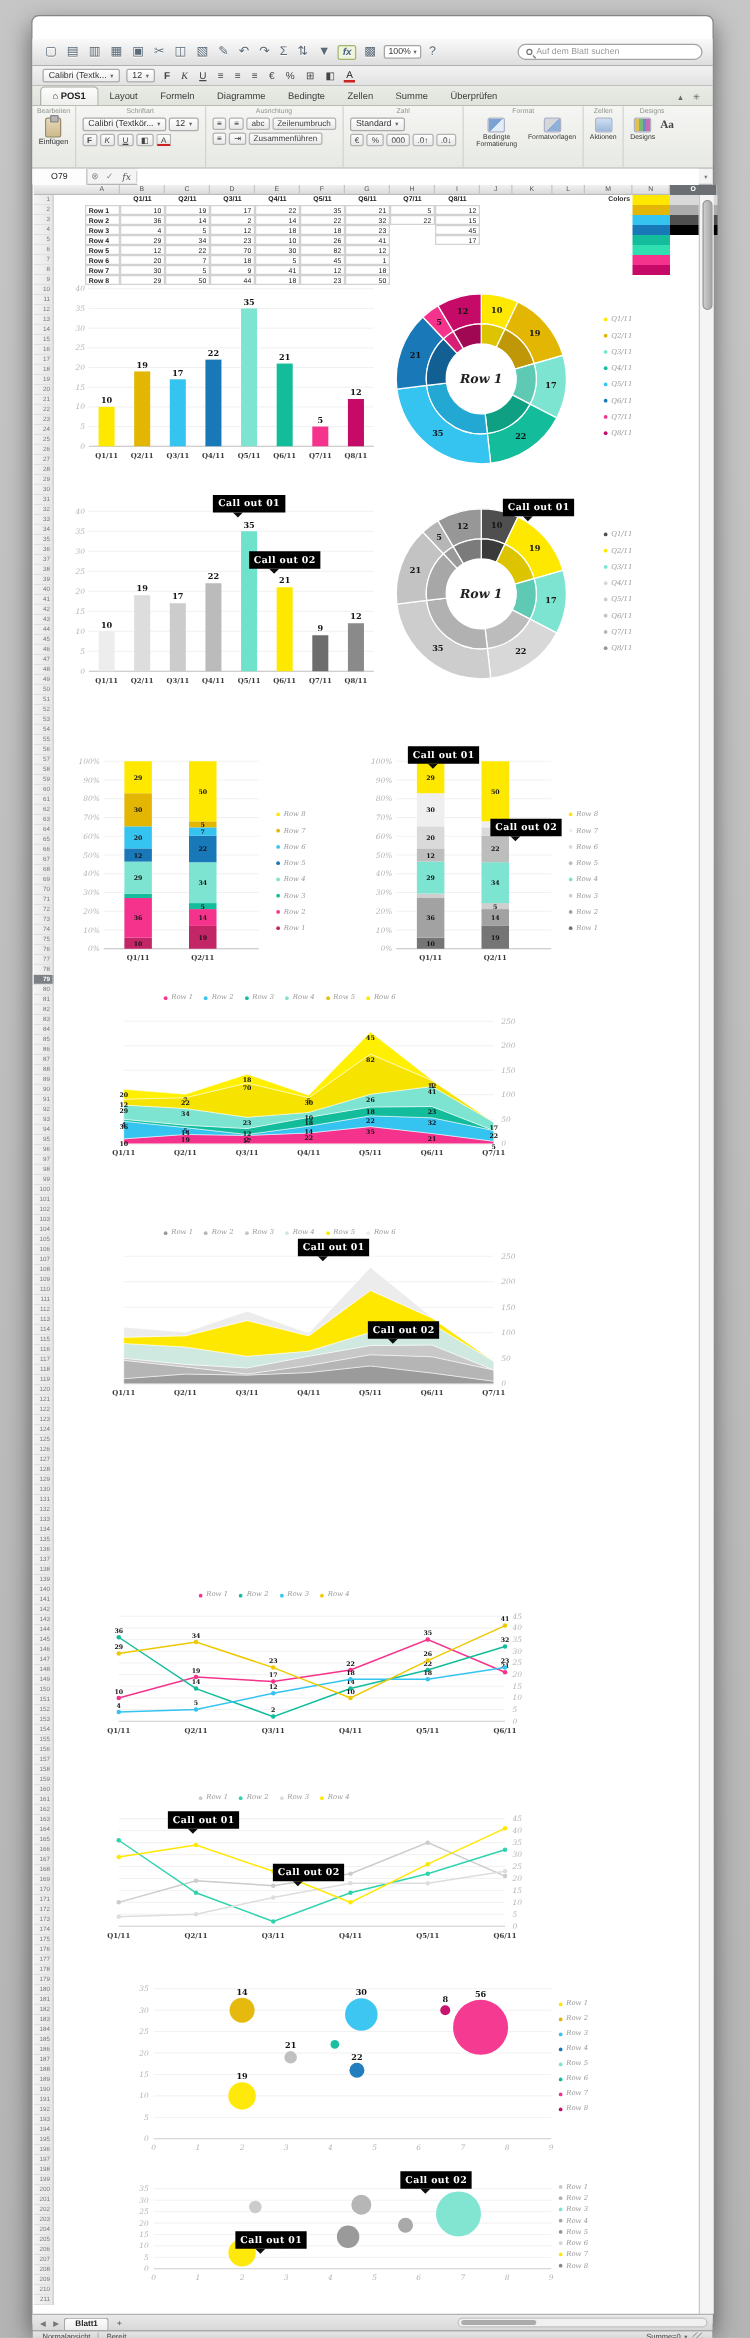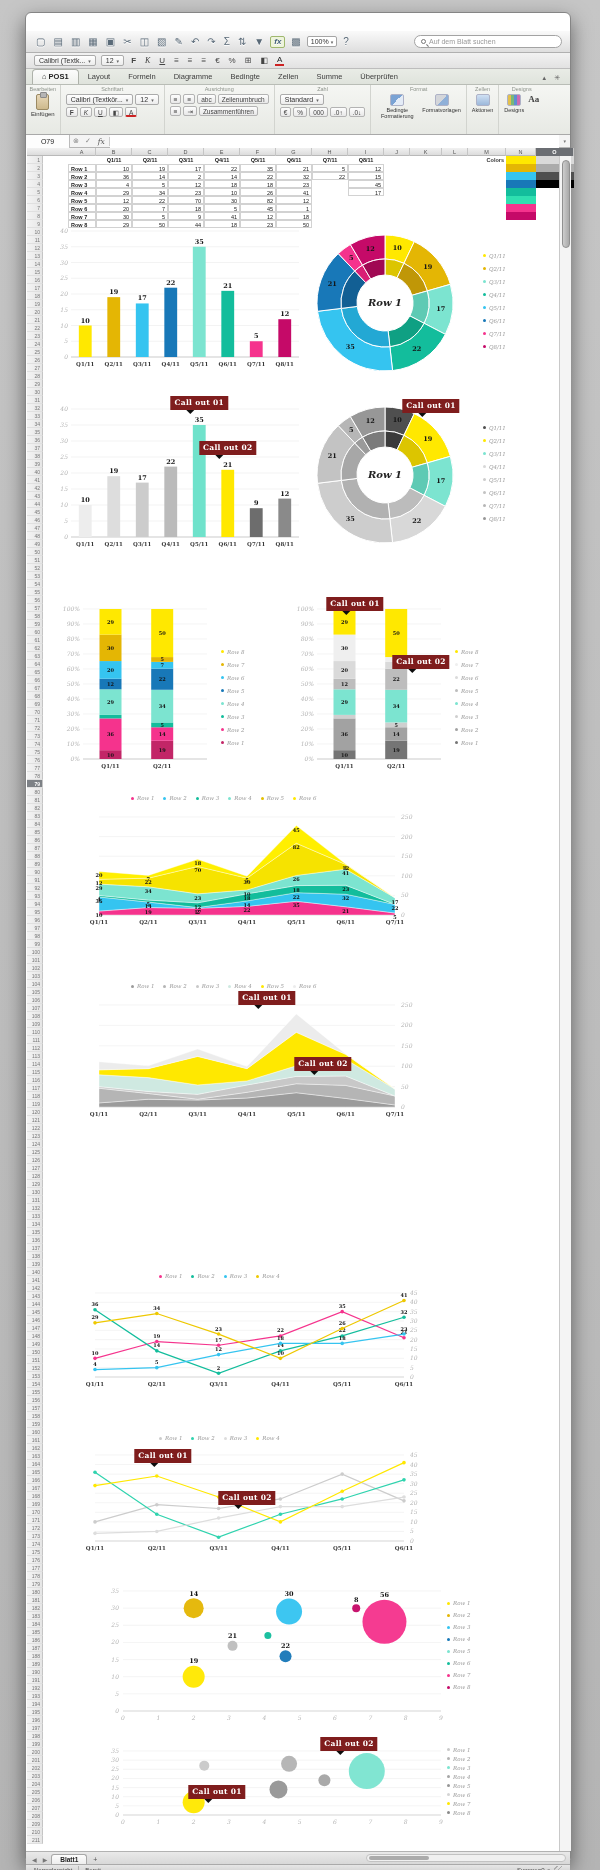--- a/index.html
+++ b/index.html
@@ -109,21 +109,21 @@
   .tick{font:italic 6px "DejaVu Serif",serif;fill:#b5b5b5;}
   .cat{font:bold 5.5px "DejaVu Serif",serif;fill:#3a3a3a;}
   .val{font:bold 6.5px "DejaVu Serif",serif;fill:#141414;}
   .seglab{font:bold 5px "DejaVu Serif",serif;fill:#141414;}
   .blab{font:bold 6.5px "DejaVu Serif",serif;fill:#141414;}
   .dcenter{font:bold italic 10px "DejaVu Serif",serif;fill:#222;}
   .legend{position:absolute;z-index:4;}
   .litem{display:flex;align-items:center;gap:3px;font:italic 5.5px "DejaVu Serif",serif;color:#9a9a9a;white-space:nowrap;}
   .ldot{width:3px;height:3px;border-radius:50%;flex:0 0 auto;}
   .legend.h{display:flex;gap:9px;}
-  .callout{position:absolute;transform:translateX(-50%);background:#7f1d1d;color:#fff;
+  .callout{position:absolute;transform:translateX(-50%);background:#000000;color:#fff;
     font:bold 7.5px "DejaVu Serif",serif;letter-spacing:.3px;padding:2px 4px 3px;white-space:nowrap;z-index:6;}
   .callout::after{content:"";position:absolute;left:28%;bottom:-4px;border:4px solid transparent;border-top:4px solid #0d0d0d;border-bottom:none;}
 </style>
 </head>
 <body>
 
 <div id="window">
 
   <div class="toolbar" id="toolbar">
       <span class="tbi">▢</span>

